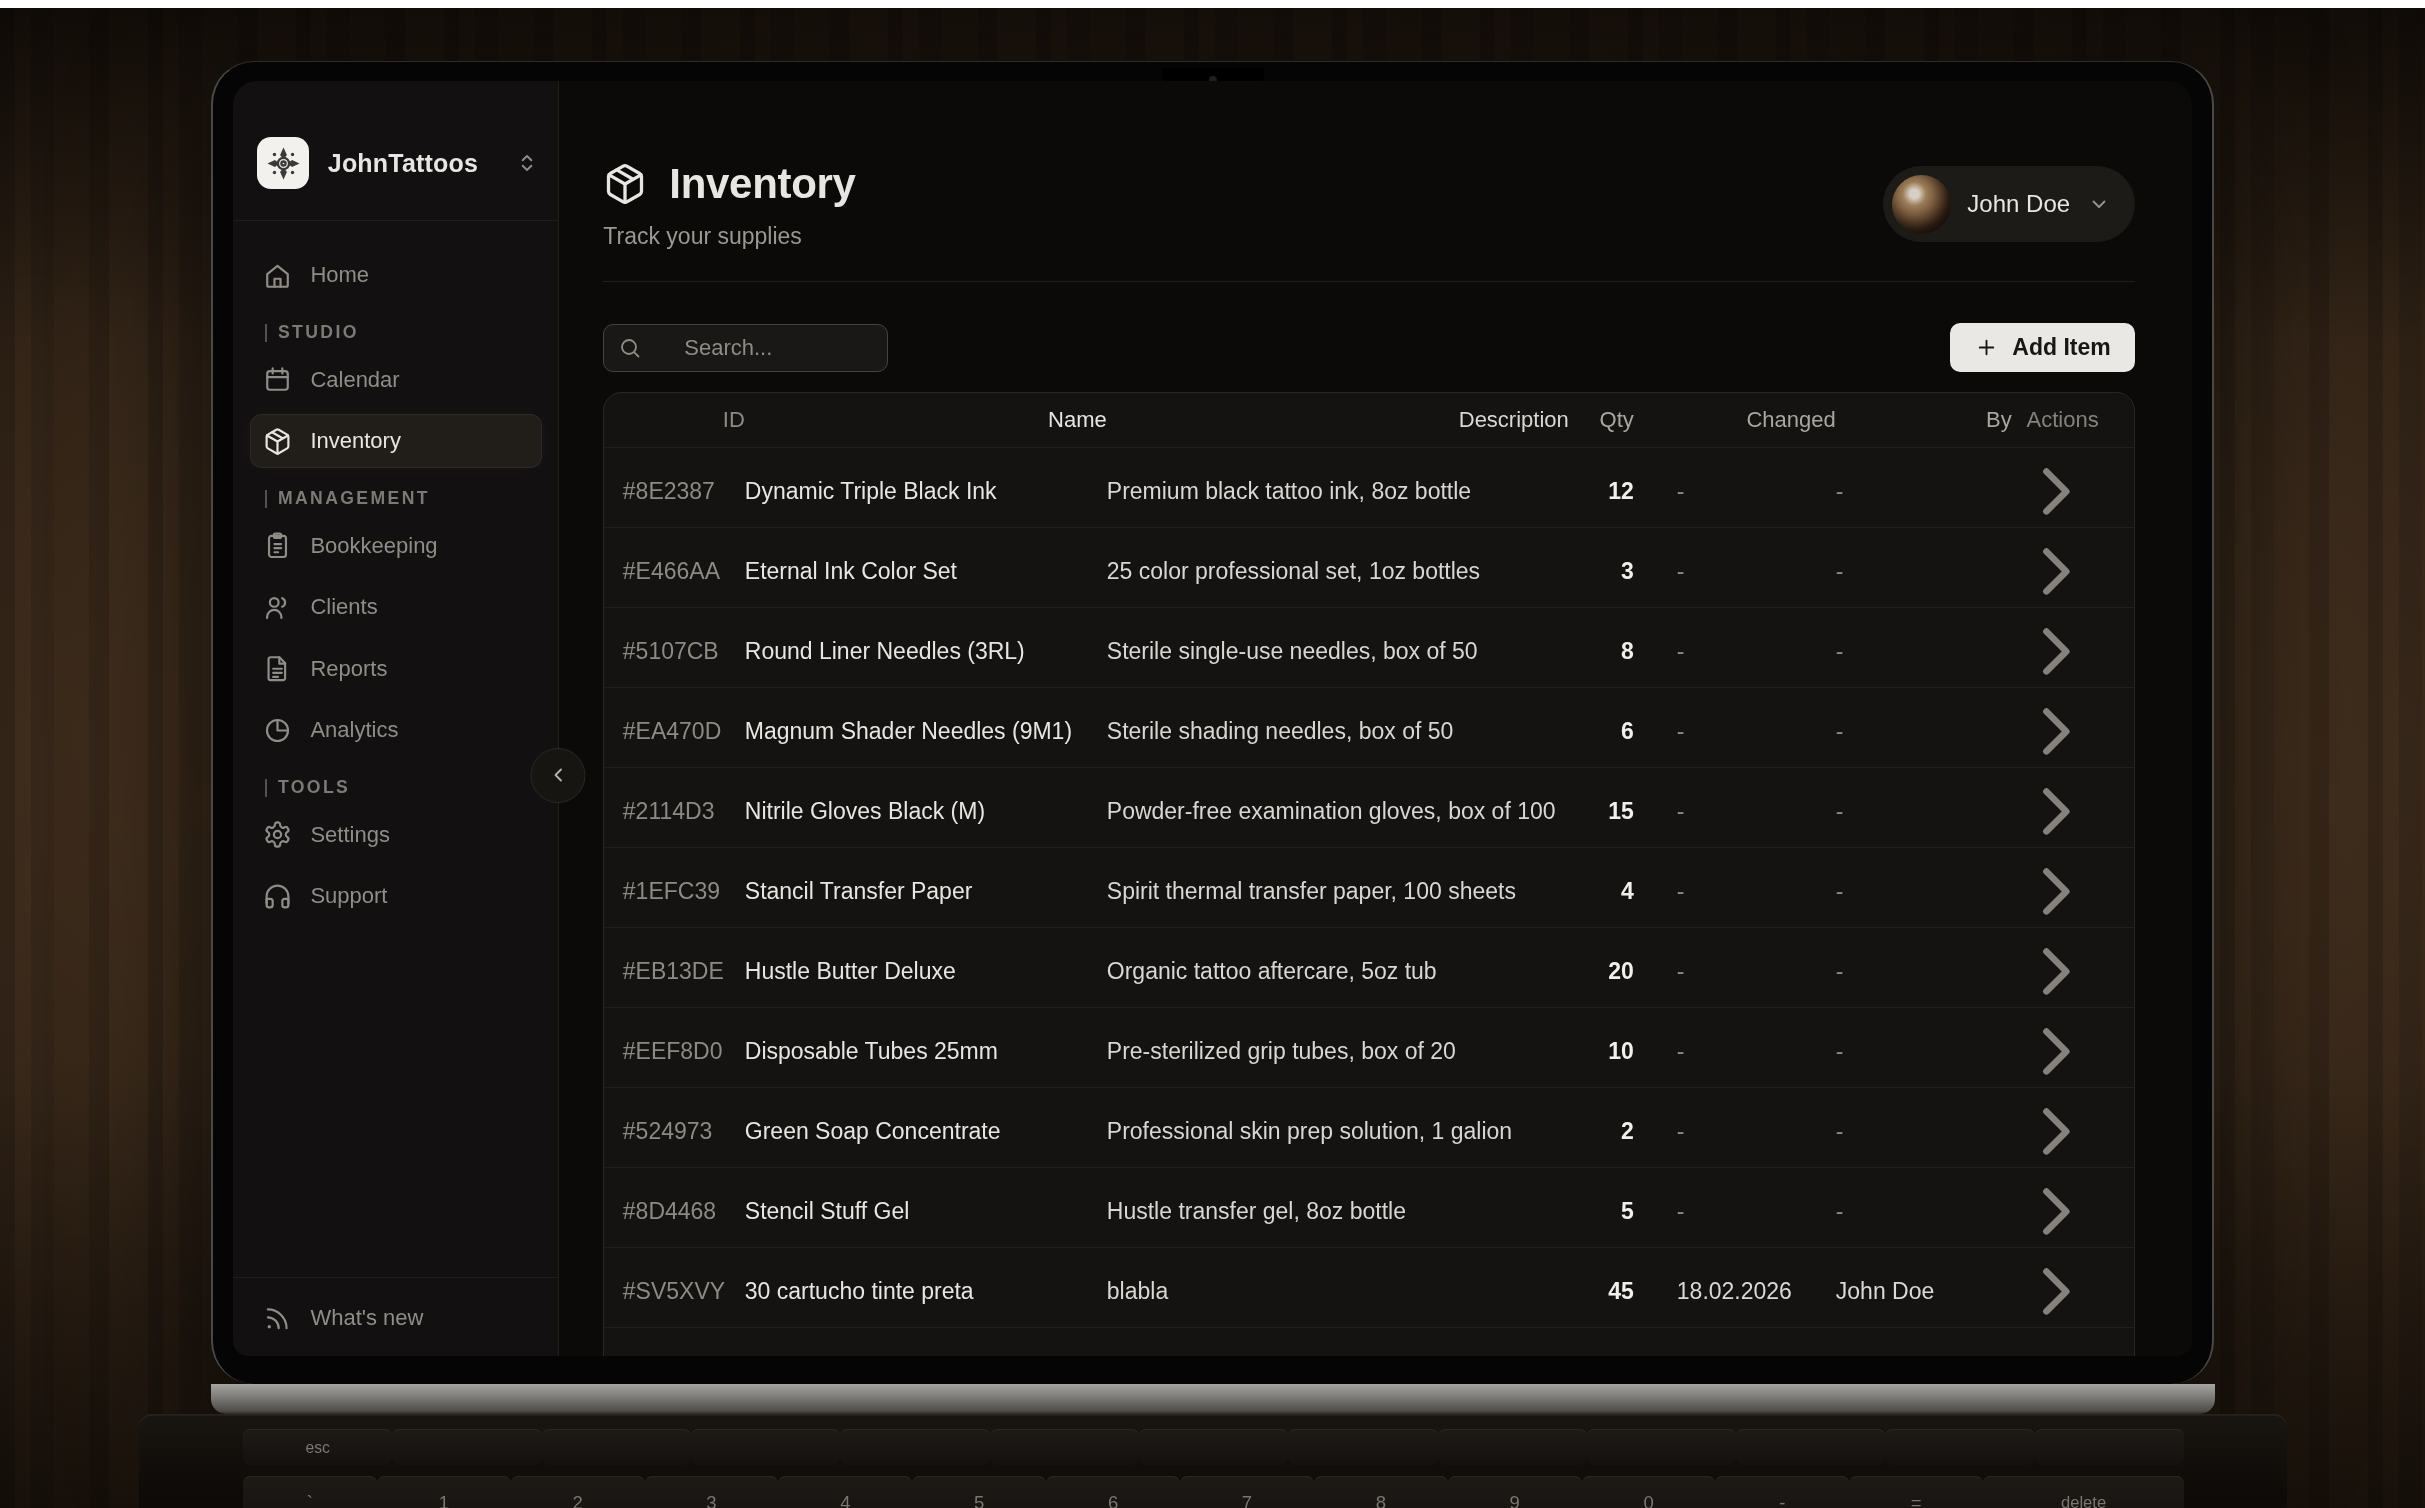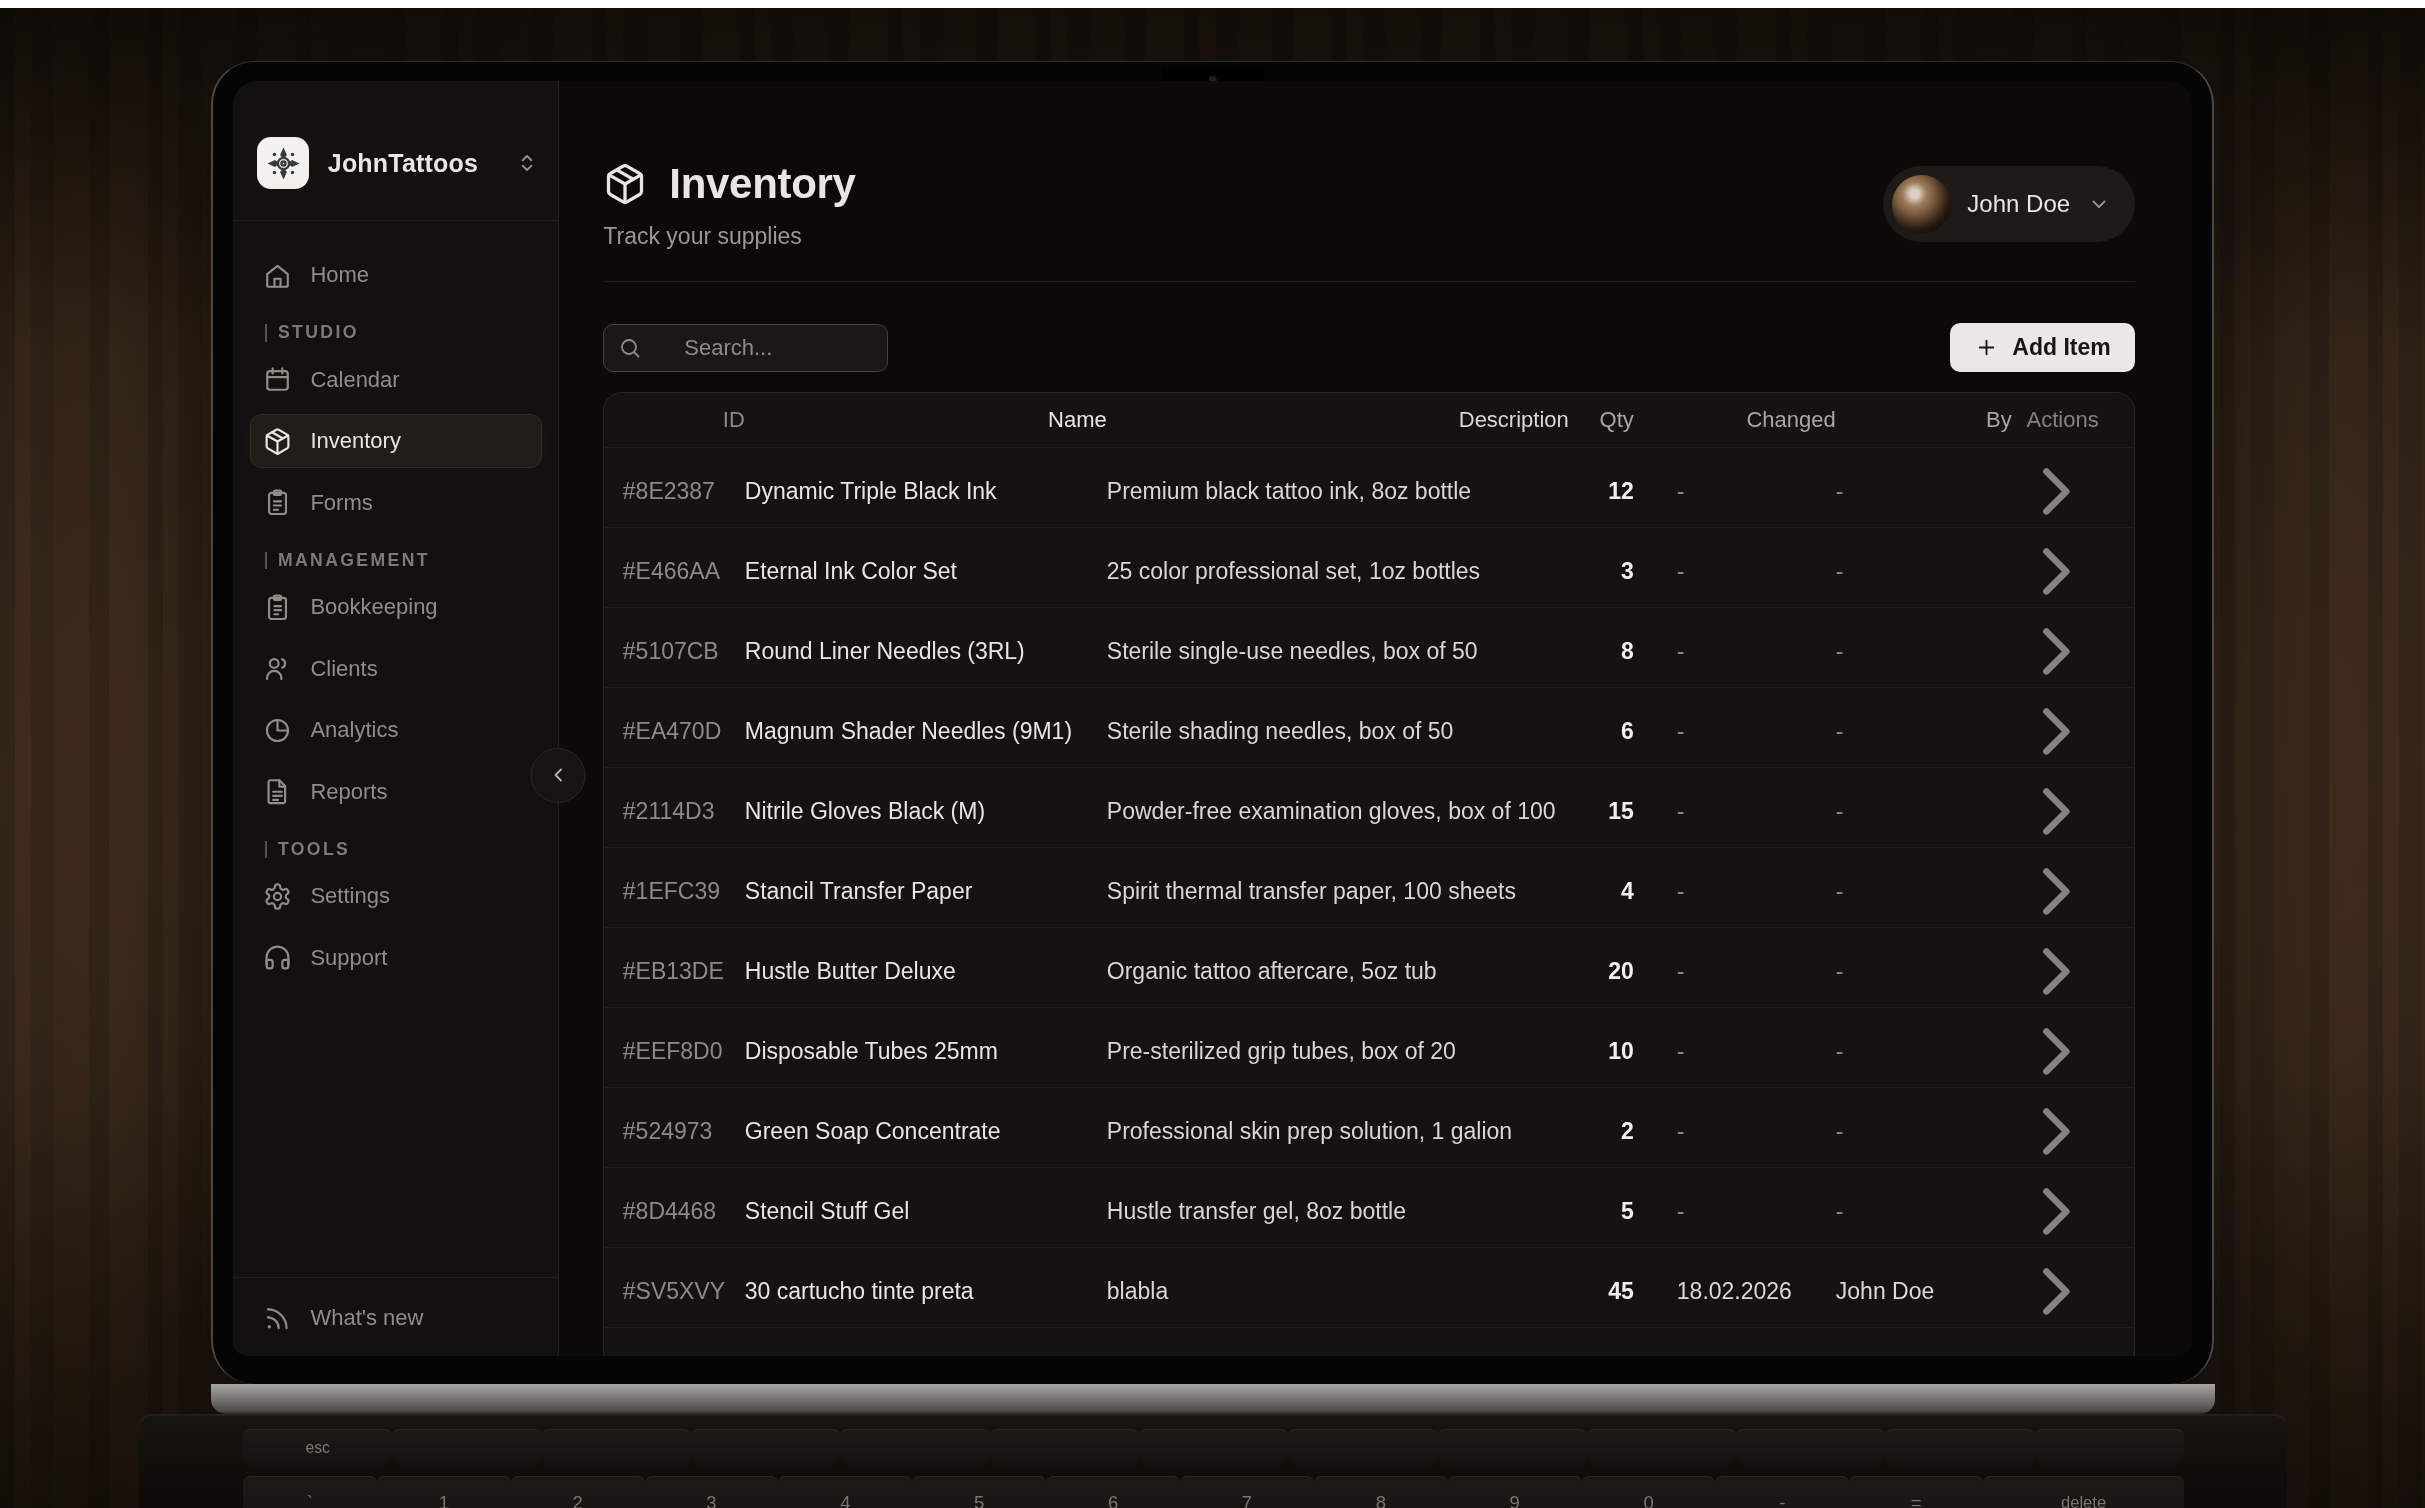--- a/index.html
+++ b/index.html
@@ -168,30 +168,20 @@
             </div>
             <div class="nav-item active">
               <span class="icon">
                 <svg viewBox="0 0 24 24">
                   <path d="M21 16V8a2 2 0 0 0-1-1.73l-7-4a2 2 0 0 0-2 0l-7 4A2 2 0 0 0 3 8v8a2 2 0 0 0 1 1.73l7 4a2 2 0 0 0 2 0l7-4A2 2 0 0 0 21 16Z"></path>
                   <path d="m3.3 7 8.7 5 8.7-5M12 22V12M7.5 4.3l8.7 5"></path>
                 </svg>
               </span>
               <span>Inventory</span>
             </div>
-            <div class="nav-item">
-              <span class="icon">
-                <svg viewBox="0 0 24 24">
-                  <rect x="5" y="4" width="14" height="17.5" rx="2"></rect>
-                  <rect x="9" y="2.2" width="6" height="3.6" rx="1.2"></rect>
-                  <path d="M9 11h6M9 14.5h6M9 18h3.5"></path>
-                </svg>
-              </span>
-              <span>Forms</span>
-            </div>
             <div class="section-label">MANAGEMENT</div>
             <div class="nav-item">
               <span class="icon">
                 <svg viewBox="0 0 24 24">
                   <rect x="5" y="4" width="14" height="17.5" rx="2"></rect>
                   <rect x="9" y="2.2" width="6" height="3.6" rx="1.2"></rect>
                   <path d="M9.5 10.8H15M9.5 14.2H15M9.5 17.6h3"></path>
                 </svg>
               </span>
               <span>Bookkeeping</span>
@@ -201,34 +191,34 @@
                 <svg viewBox="0 0 24 24">
                   <circle cx="9.3" cy="7.8" r="3.6"></circle>
                   <path d="M3.4 20.6v-.7a5.9 5.9 0 0 1 11.8 0v.7M15.8 4.3a3.7 3.7 0 0 1 0 7"></path>
                 </svg>
               </span>
               <span>Clients</span>
             </div>
             <div class="nav-item">
               <span class="icon">
                 <svg viewBox="0 0 24 24">
+                  <path d="M6.2 2.7h7.3l4.8 4.8V20a1.6 1.6 0 0 1-1.6 1.6H6.2A1.6 1.6 0 0 1 4.6 20V4.3a1.6 1.6 0 0 1 1.6-1.6Z"></path>
+                  <path d="M13.5 2.7V8h4.8M8.4 12.2h7.2M8.4 15.6h7.2M8.4 19h4"></path>
+                </svg>
+              </span>
+              <span>Reports</span>
+            </div>
+            <div class="nav-item">
+              <span class="icon">
+                <svg viewBox="0 0 24 24">
                   <circle cx="12" cy="12" r="8.7"></circle>
                   <path d="M12 3.3V12h8.7"></path>
                 </svg>
               </span>
               <span>Analytics</span>
-            </div>
-            <div class="nav-item">
-              <span class="icon">
-                <svg viewBox="0 0 24 24">
-                  <path d="M6.2 2.7h7.3l4.8 4.8V20a1.6 1.6 0 0 1-1.6 1.6H6.2A1.6 1.6 0 0 1 4.6 20V4.3a1.6 1.6 0 0 1 1.6-1.6Z"></path>
-                  <path d="M13.5 2.7V8h4.8M8.4 12.2h7.2M8.4 15.6h7.2M8.4 19h4"></path>
-                </svg>
-              </span>
-              <span>Reports</span>
             </div>
             <div class="section-label">TOOLS</div>
             <div class="nav-item">
               <span class="icon">
                 <svg viewBox="0 0 24 24">
                   <path d="M12.22 2h-.44a2 2 0 0 0-2 2v.18a2 2 0 0 1-1 1.73l-.43.25a2 2 0 0 1-2 0l-.15-.08a2 2 0 0 0-2.73.73l-.22.38a2 2 0 0 0 .73 2.73l.15.1a2 2 0 0 1 1 1.72v.51a2 2 0 0 1-1 1.74l-.15.09a2 2 0 0 0-.73 2.73l.22.38a2 2 0 0 0 2.73.73l.15-.08a2 2 0 0 1 2 0l.43.25a2 2 0 0 1 1 1.73V20a2 2 0 0 0 2 2h.44a2 2 0 0 0 2-2v-.18a2 2 0 0 1 1-1.73l.43-.25a2 2 0 0 1 2 0l.15.08a2 2 0 0 0 2.73-.73l.22-.39a2 2 0 0 0-.73-2.73l-.15-.08a2 2 0 0 1-1-1.74v-.5a2 2 0 0 1 1-1.74l.15-.09a2 2 0 0 0 .73-2.73l-.22-.38a2 2 0 0 0-2.73-.73l-.15.08a2 2 0 0 1-2 0l-.43-.25a2 2 0 0 1-1-1.73V4a2 2 0 0 0-2-2z"></path>
                   <circle cx="12" cy="12" r="3"></circle>
                 </svg>
               </span>
               <span>Settings</span>

